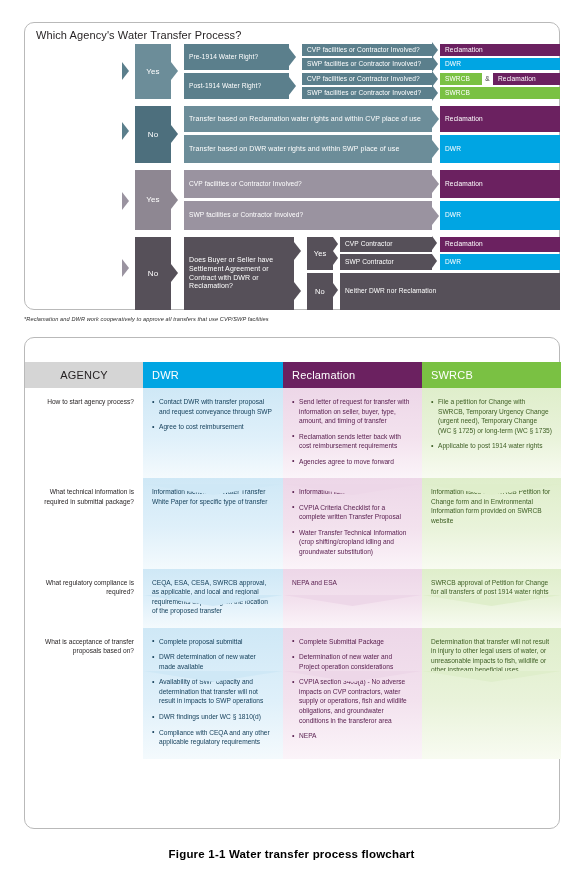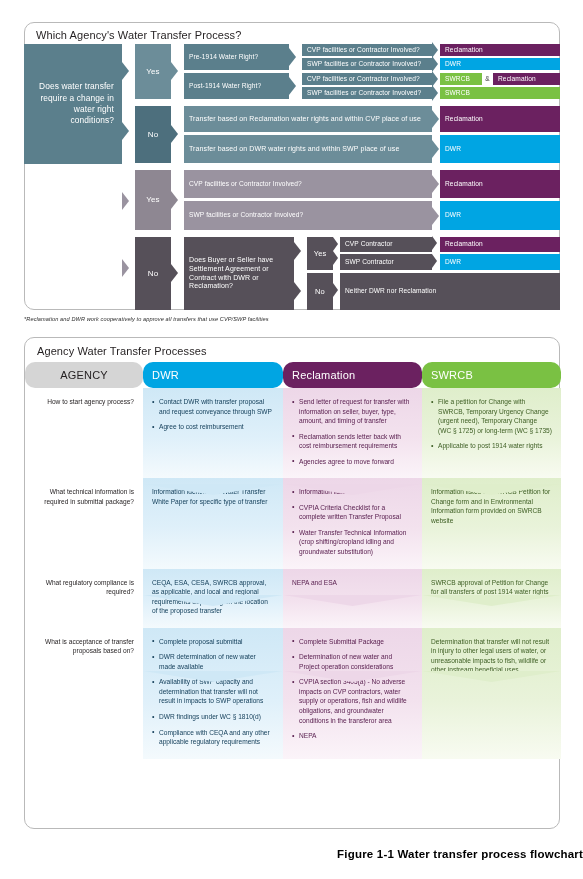--- a/index.html
+++ b/index.html
@@ -93,21 +93,20 @@
   #tbl col.c3{width:139px;}
 
   #tbl th{
     height:26px;
     font-size:11px;
     font-weight:normal;
     text-align:left;
     padding:0 9px;
     vertical-align:middle;
     letter-spacing:.2px;
-    border-radius:10px;
   }
   .th-agency{ background:#d5d5d5; color:#231f20; text-align:center !important; }
   .th-dwr{ background:#00a5e3; color:#fff; }
   .th-rec{ background:#6b2160; color:#fff; }
   .th-swr{ background:#7ac143; color:#fff; }
 
   #tbl td{
     vertical-align:top;
     padding:9px 9px 12px 9px;
     font-size:6.6px;
@@ -153,36 +152,35 @@
     left:0; width:536px; height:11px;
     pointer-events:none;
   }
   .rowsep span{
     position:absolute; top:0; height:11px; display:block;
   }
 
   .caption{
     position:absolute;
     left:0; top:848px; width:583px;
-    text-align:right;
+    text-align:center;
     font-size:11.5px;
     font-weight:bold;
     color:#000;
     letter-spacing:.2px;
   }
 </style>
 </head>
 <body>
 
 <div class="panel" id="flowchart"></div>
 <div class="panel-title" style="left:36px; top:29px;">Which Agency's Water Transfer Process?</div>
 
 <div class="fc-canvas" style="left:24px; top:44px; width:536px; height:266px;">
 
-  <div class="blk q c-teal" style="left:0px; top:0px; width:98px; height:120px;">Does water transfer require a change in water right conditions?</div>
   <div class="chev" style="left:98px; top:18px; border-color:transparent transparent transparent #5b7f8c;"></div>
   <div class="chev" style="left:98px; top:78px; border-color:transparent transparent transparent #5b7f8c;"></div>
 
   <div class="blk center big c-teal-l" style="left:111px; top:0px; width:36px; height:55px;">Yes</div>
   <div class="chev" style="left:147px; top:18px; border-color:transparent transparent transparent #6c8d99;"></div>
 
   <div class="blk center big c-teal-d" style="left:111px; top:62px; width:36px; height:57px;">No</div>
   <div class="chev" style="left:147px; top:81px; border-color:transparent transparent transparent #4d6f7d;"></div>
 
   <div class="blk c-teal" style="left:160px; top:0px; width:105px; height:26px;">Pre-1914 Water Right?</div>
@@ -253,21 +251,20 @@
   <div class="blk c-gray-d" style="left:316px; top:210px; width:92px; height:16px;">SWP Contractor</div>
   <div class="chev" style="left:408px; top:210px; border-width:7px 0 7px 5px; border-color:transparent transparent transparent #565059;"></div>
   <div class="blk c-cyan" style="left:416px; top:210px; width:120px; height:16px;">DWR</div>
 
   <div class="blk c-gray-d" style="left:316px; top:229px; width:220px; height:37px;">Neither DWR nor Reclamation</div>
 </div>
 
 <div class="footnote">*Reclamation and DWR work cooperatively to approve all transfers that use CVP/SWP facilities</div>
 
 <div class="panel" id="tablepanel">
-  <div class="panel-title" style="left:12px; top:7px;">Agency Water Transfer Processes</div>
 
   <table id="tbl">
     <colgroup>
         <col class="c0">
         <col class="c1">
         <col class="c2">
         <col class="c3">
       </colgroup>
     <thead>
       <tr>

